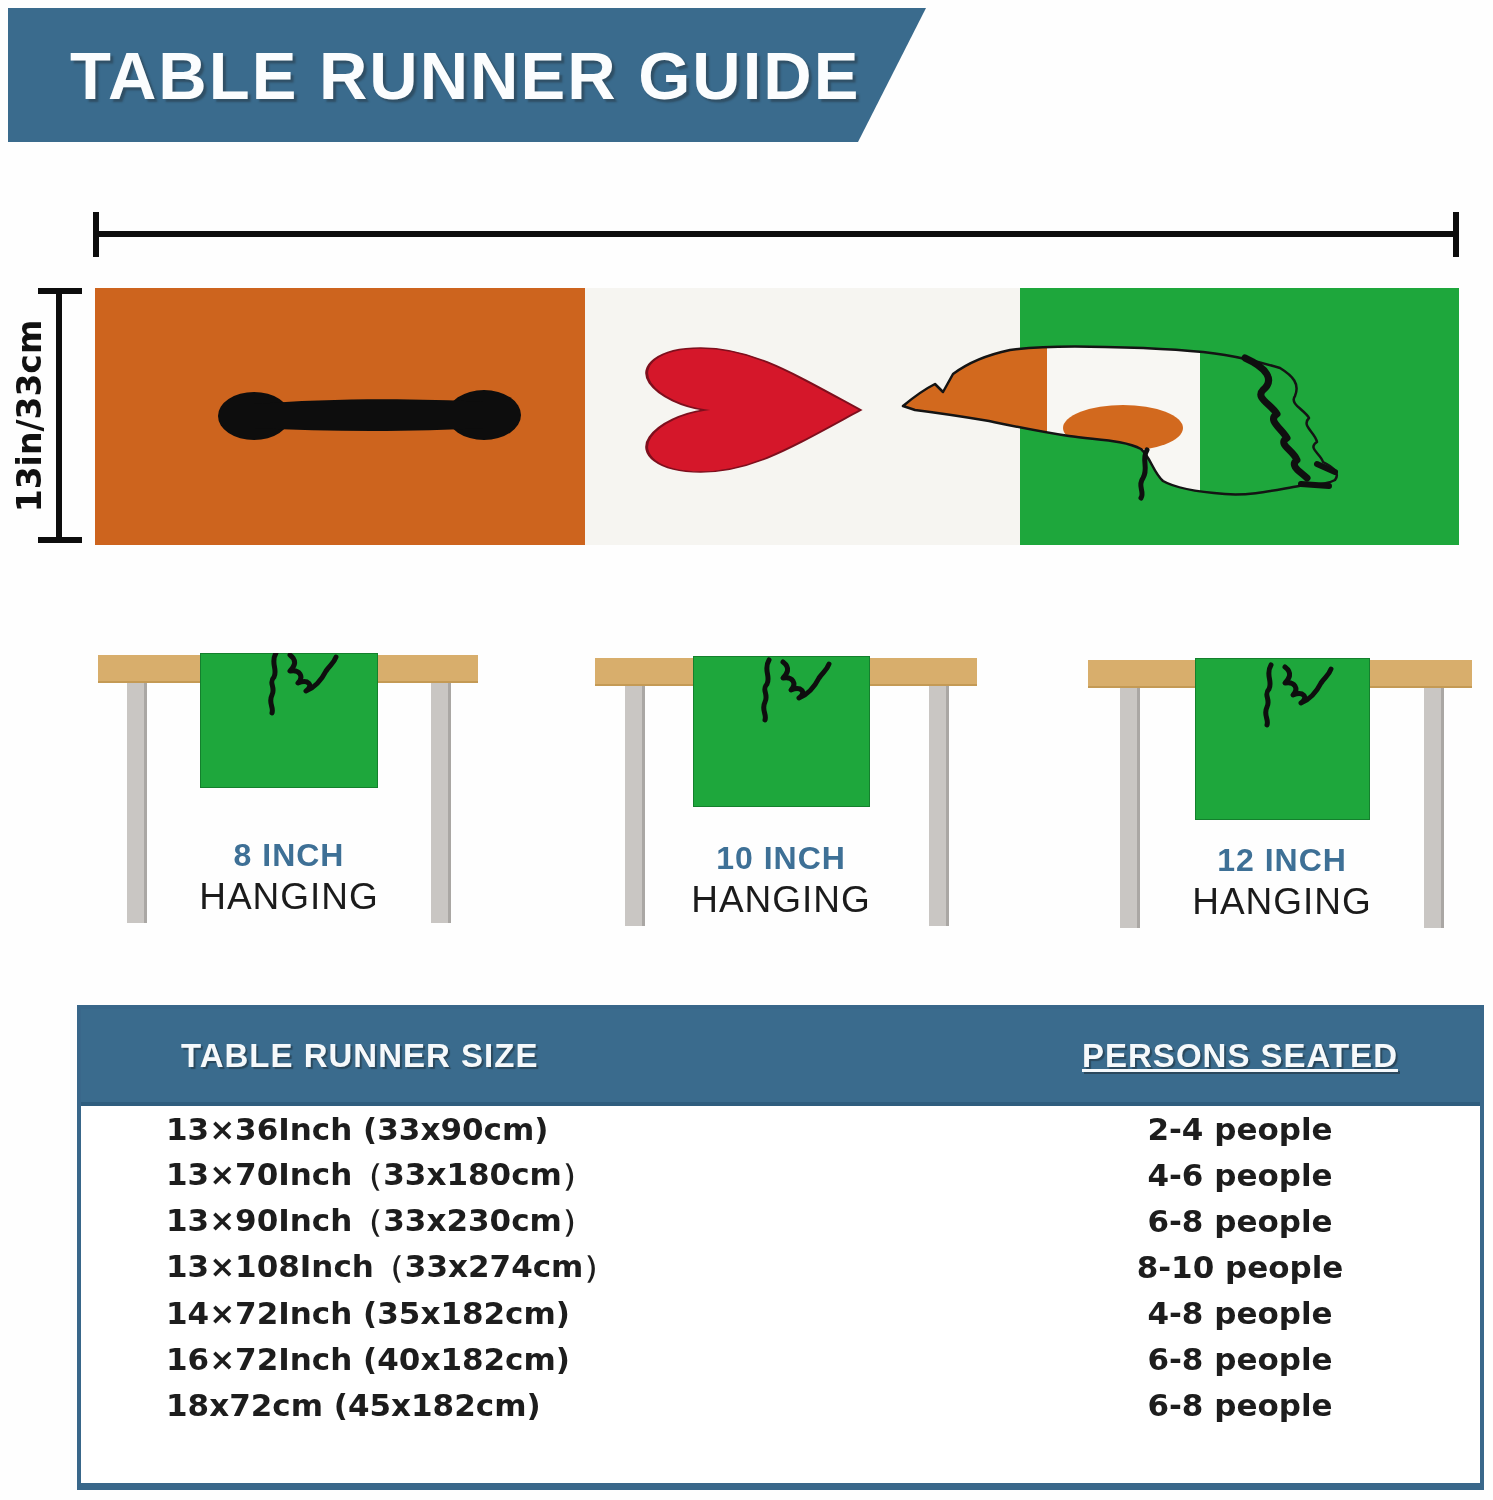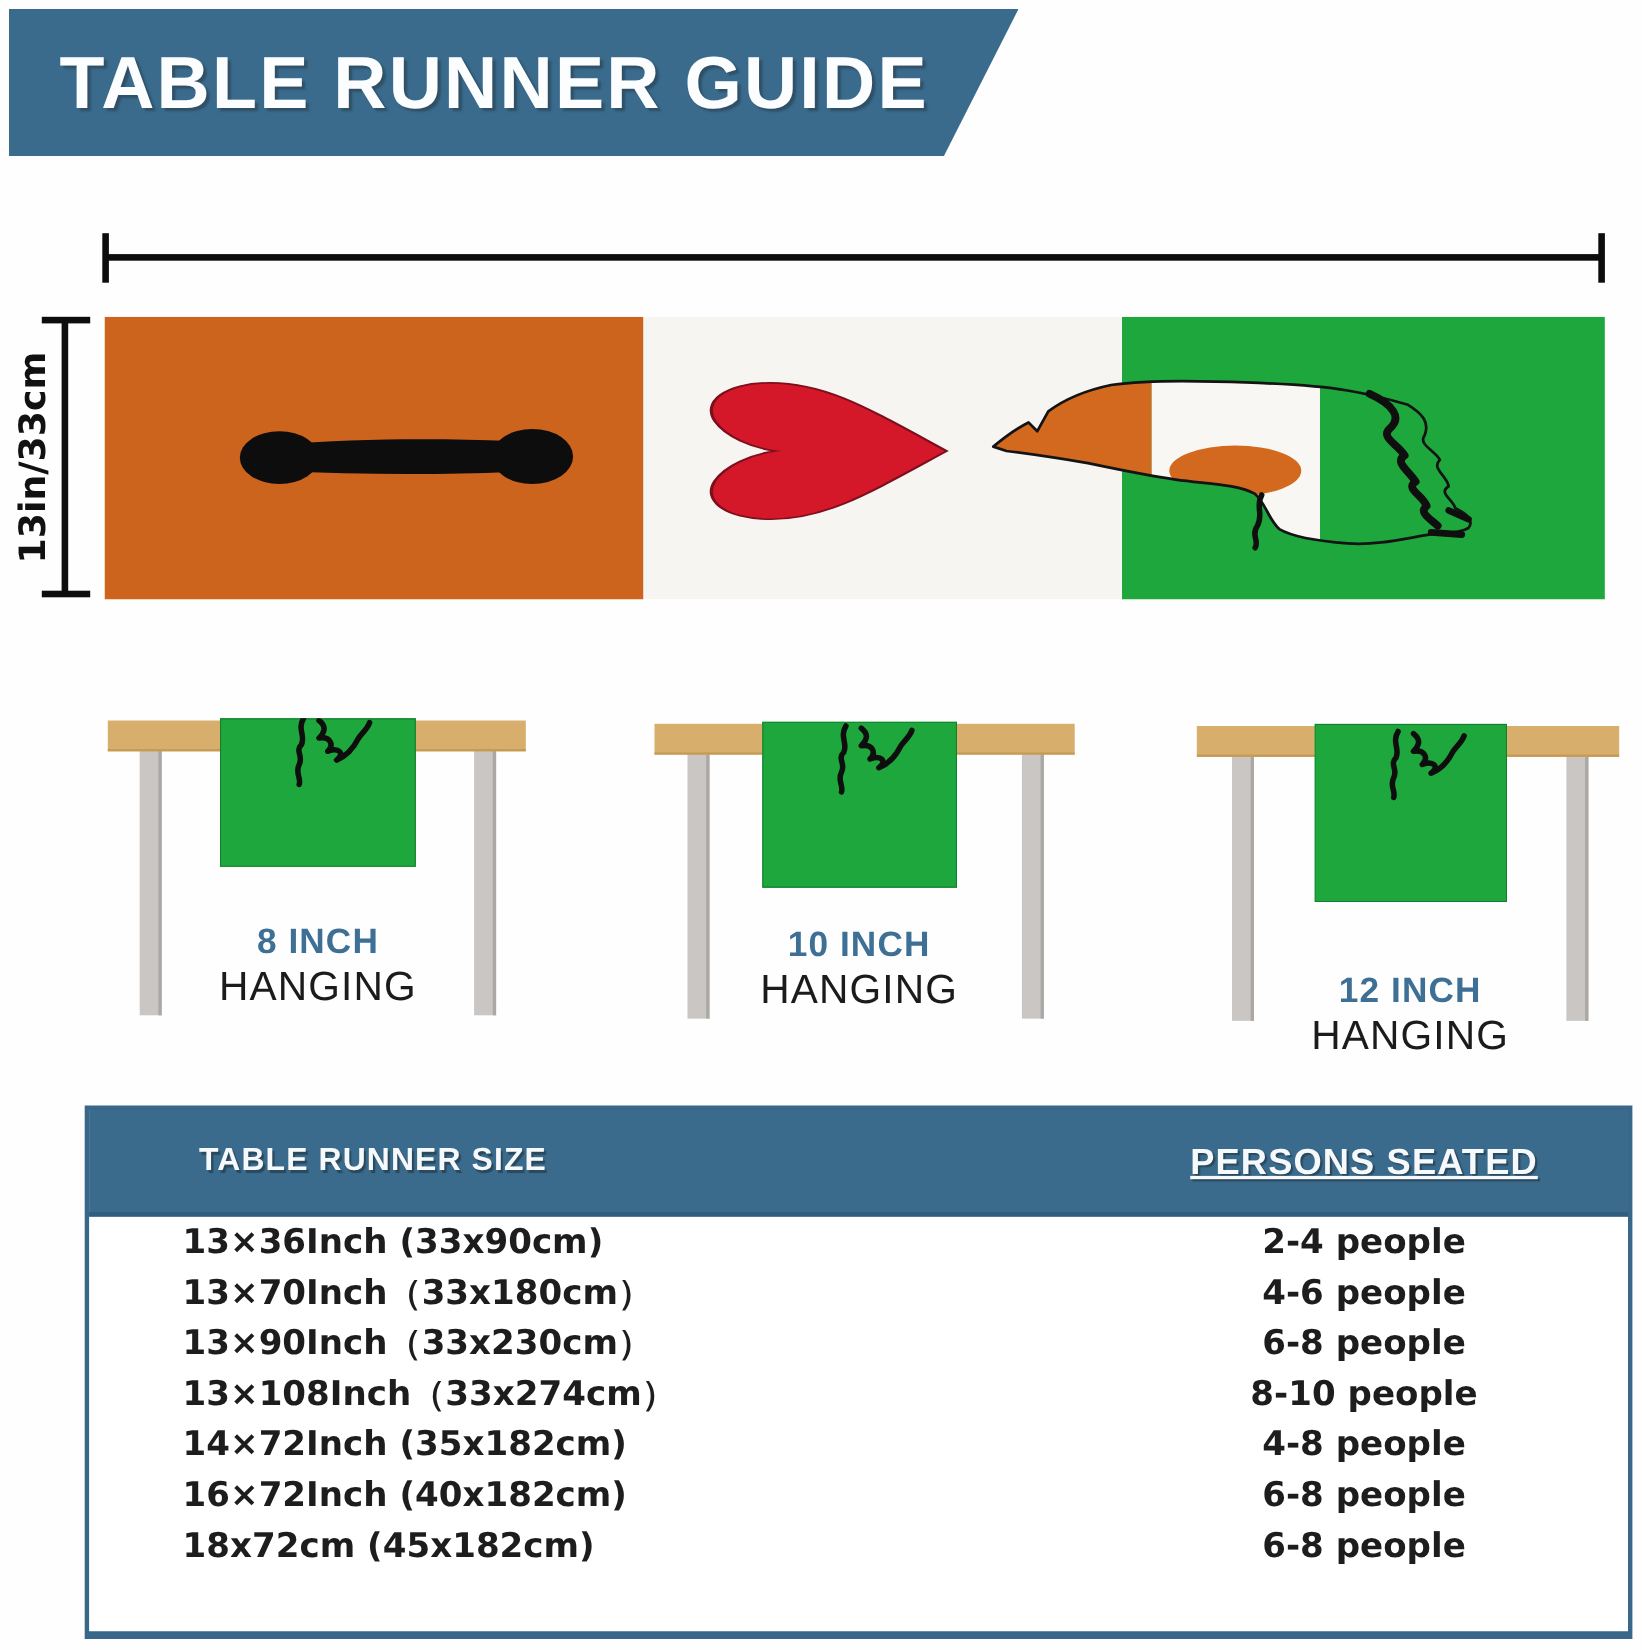--- a/index.html
+++ b/index.html
@@ -8,21 +8,21 @@
     overflow:hidden;font-family:"Liberation Sans",sans-serif;color:#1c1c1c;
   }
   
   .banner{
     position:absolute;left:8px;top:8px;width:918px;height:134px;
     background:#3a6b8d;
     clip-path:polygon(0 0,100% 0,calc(100% - 68px) 100%,0 100%);
     display:flex;align-items:center;
   }
   .banner h1{
-    margin:0 0 0 46px;font-size:67px;font-weight:bold;letter-spacing:2px;
+    margin:0 0 0 62px;font-size:67px;font-weight:bold;letter-spacing:2px;
     color:#fbfdfe;text-shadow:3px 3px 2px rgba(30,30,30,.35);
     font-family:"Liberation Sans",sans-serif;white-space:nowrap;
   }
   
   .w-label{
     position:absolute;left:590px;top:156px;width:400px;text-align:center;
     font-size:36px;font-weight:bold;color:#111;font-family:"DejaVu Sans",sans-serif;
   }
   .h-label{
     position:absolute;left:-85px;top:396px;width:230px;height:40px;
@@ -43,21 +43,21 @@
   
   .size-table{
     position:absolute;left:77px;top:1005px;width:1399px;height:474px;
     border:4px solid #39678a;border-bottom-width:7px;background:#fff;
   }
   .st-header{
     height:93px;background:#3a6b8d;border-bottom:4px solid #2f5d7e;
     display:flex;align-items:center;justify-content:space-between;
   }
   .st-header .h-left{
-    padding-left:100px;font-size:29px;font-weight:bold;color:#f6f9fb;
+    padding-left:100px;font-size:33px;font-weight:bold;color:#f6f9fb;
     letter-spacing:1px;text-shadow:2px 2px 1px rgba(20,20,20,.4);
   }
   .st-header .h-right{
     width:340px;margin-right:70px;text-align:center;font-size:33px;font-weight:bold;
     color:#f6f9fb;letter-spacing:1px;text-shadow:2px 2px 1px rgba(20,20,20,.4);text-decoration:underline;
   }
   .st-body{}
   .srow{display:flex;justify-content:space-between;align-items:center;height:46px;}
   .srow .size-cell{
     padding-left:85px;font-size:31px;color:#1d1d1d;font-weight:bold;
@@ -173,21 +173,21 @@
   <div>
     <div class="leg" style="left:1120px;top:686px;"></div>
     <div class="leg" style="left:1424px;top:686px;"></div>
     <div class="tabletop" style="left:1088px;top:660px;width:384px;"></div>
     <div class="cloth" style="left:1195px;top:658px;width:175px;height:162px;">
       <svg width="120" height="84" viewBox="0 0 120 70">
         <path d="M44,0 C38,10 46,16 42,24 C36,30 44,34 40,42 C36,50 42,54 40,60" fill="none" stroke="#0e0e0e" stroke-width="5" stroke-linecap="round"></path>
         <path d="M58,2 C66,8 62,14 58,18 C68,16 72,24 66,30 C76,26 82,32 74,38 C84,34 90,26 94,18 C98,12 102,10 104,4" fill="none" stroke="#0e0e0e" stroke-width="5" stroke-linecap="round" stroke-linejoin="round"></path>
       </svg>
     </div>
-    <div class="hang-label" style="left:1132px;top:843px;margin-top:40px;">
+    <div class="hang-label" style="left:1132px;top:843px;">
       <div class="inches">12 INCH</div>
       <div class="hanging">HANGING</div>
     </div>
   </div>
 
   <div class="size-table">
     <div class="st-header">
       <div class="h-left">TABLE RUNNER SIZE</div>
       <div class="h-right">PERSONS SEATED</div>
     </div>

